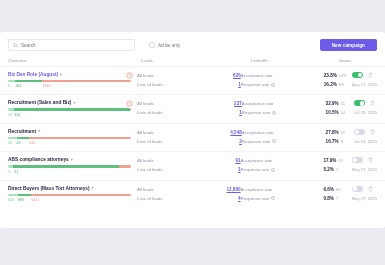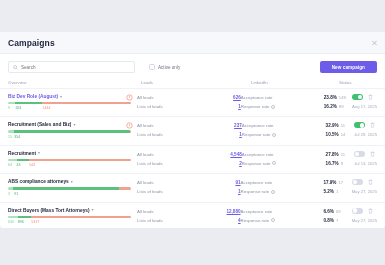--- a/index.html
+++ b/index.html
@@ -212,28 +212,20 @@
   .trash-icon { width: 5px; height: 6px; color: #c3c7d5; flex: none; }
   .trash-icon svg { width: 5px; height: 6px; display: block; }
   .status-date { font-size: 4.2px; color: #a6abbd; white-space: nowrap; }
 </style>
 </head>
 <body>
 
 <div id="app">
   <div class="panel">
 
-    <div class="panel-header">
-      <div class="panel-title">Campaigns</div>
-      <div class="close-icon">
-        <svg viewBox="0 0 10 10" fill="none" stroke="currentColor" stroke-width="1.4">
-          <path d="M2 2 L8 8 M8 2 L2 8"></path>
-        </svg>
-      </div>
-    </div>
 
     <div class="toolbar">
       <div class="search-box">
         <span class="search-icon">
           <svg viewBox="0 0 10 10" fill="none" stroke="currentColor" stroke-width="1.3">
             <circle cx="4.2" cy="4.2" r="3"></circle>
               <path d="M6.5 6.5 L9 9"></path>
           </svg>
         </span>
         <input class="search-input" type="text" placeholder="Search" style="">

